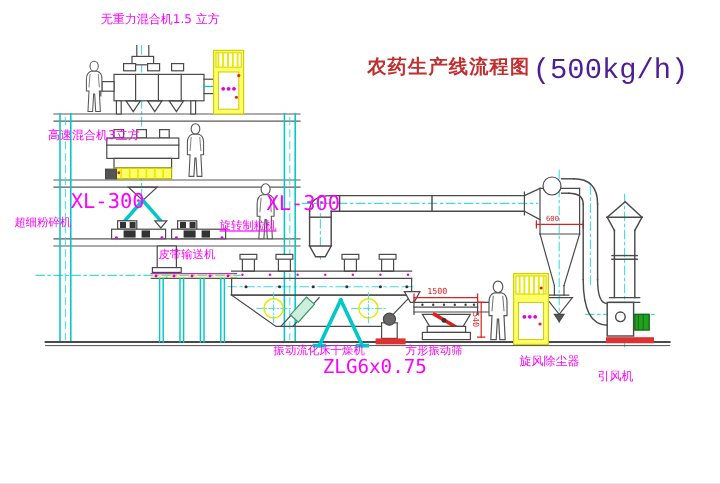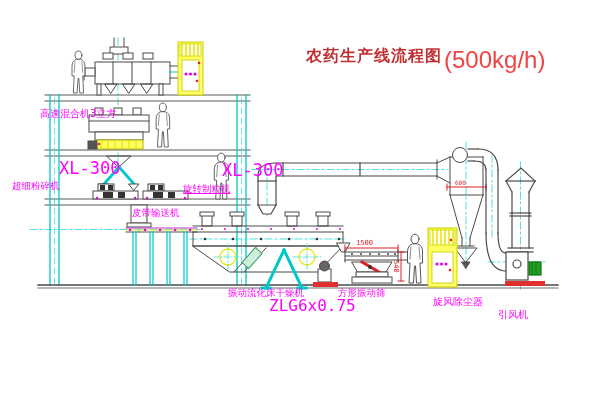--- a/index.html
+++ b/index.html
@@ -5,21 +5,21 @@
   html,body{margin:0;padding:0;background:#dcdcdc;}
   #stage{position:relative;width:600px;height:403px;background:#ffffff;overflow:hidden;
          font-family:"DejaVu Sans",sans-serif;}
   #art{position:absolute;left:0;top:0;z-index:1;}
   .lbl{position:absolute;z-index:2;color:#ff00ff;line-height:1;white-space:nowrap;}
   .model{font-family:"DejaVu Sans Mono",monospace;margin-left:45px;}
   .dim{position:absolute;z-index:3;color:#e02020;line-height:1;white-space:nowrap;
        font-family:"DejaVu Sans Mono",monospace;}
   #title{position:absolute;left:282px;top:46px;z-index:2;white-space:nowrap;}
   #title .t-cn{color:#c03030;font-size:16px;font-weight:bold;vertical-align:top;letter-spacing:1px;margin-left:24px;}
-  #title .t-cap{color:#ef4444;font-size:24px;font-family:Liberation Sans, sans-serif;vertical-align:top;margin-left:2px;}
+  #title .t-cap{color:#4c1d95;font-size:24px;font-family:Liberation Mono, monospace;vertical-align:top;margin-left:2px;}
 </style>
 </head>
 <body>
 
 <div id="stage">
 
 <svg id="art" width="600" height="403" viewBox="0 0 600 403" stroke-linecap="square" fill="none">
   <defs>
     <g id="person-shape">
       <ellipse cx="11" cy="6" rx="4" ry="4.8" fill="#ffffff" stroke="#555" stroke-width="1"></ellipse>
@@ -371,20 +371,21 @@
     <use href="#person-shape" transform="translate(153,102) scale(0.9)"></use>
     <use href="#person-shape" transform="translate(211,152) scale(0.94)"></use>
     <use href="#person-shape" transform="translate(404,233) scale(1.0)"></use>
   </g>
 </svg>
 
 <div id="title">
   <span class="t-cn">农药生产线流程图</span><span class="t-cap">(500kg/h)</span>
 </div>
 
+<div class="lbl" style="left:84px;top:12px;font-size:10px;">无重力混合机1.5 立方</div>
 <div class="lbl" style="left:40px;top:109px;font-size:10px;">高速混合机3立方</div>
 <div class="lbl model" style="left:14px;top:160px;font-size:17px;">XL-300</div>
 <div class="lbl" style="left:12px;top:181px;font-size:9.5px;">超细粉碎机</div>
 <div class="lbl model" style="left:177px;top:162px;font-size:17px;">XL-300</div>
 <div class="lbl" style="left:183px;top:184px;font-size:9.5px;text-decoration:underline;">旋转制粒机</div>
 <div class="lbl" style="left:132px;top:208px;font-size:9.5px;">皮带输送机</div>
 <div class="lbl" style="left:228px;top:288px;font-size:9.5px;">振动流化床干燥机</div>
 <div class="lbl model" style="left:224px;top:298px;font-size:16px;">ZLG6x0.75</div>
 <div class="lbl" style="left:338px;top:288px;font-size:9.5px;">方形振动筛</div>
 <div class="lbl" style="left:433px;top:297px;font-size:10px;">旋风除尘器</div>

